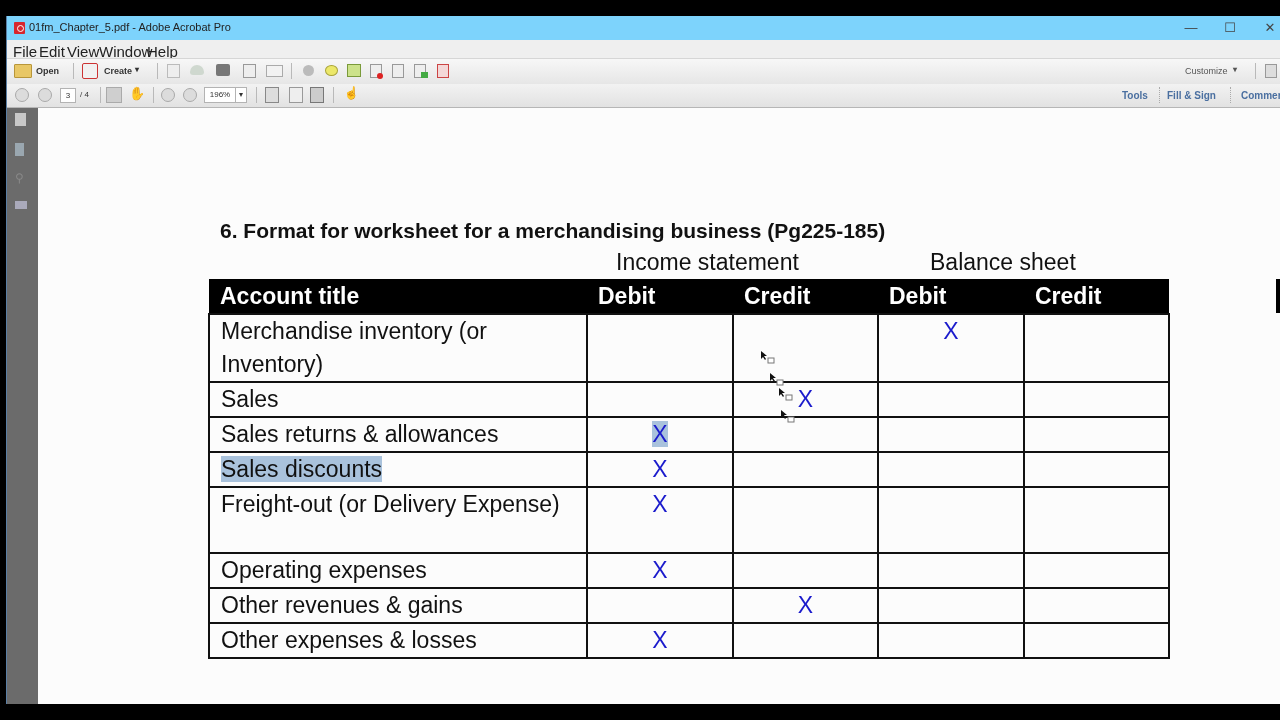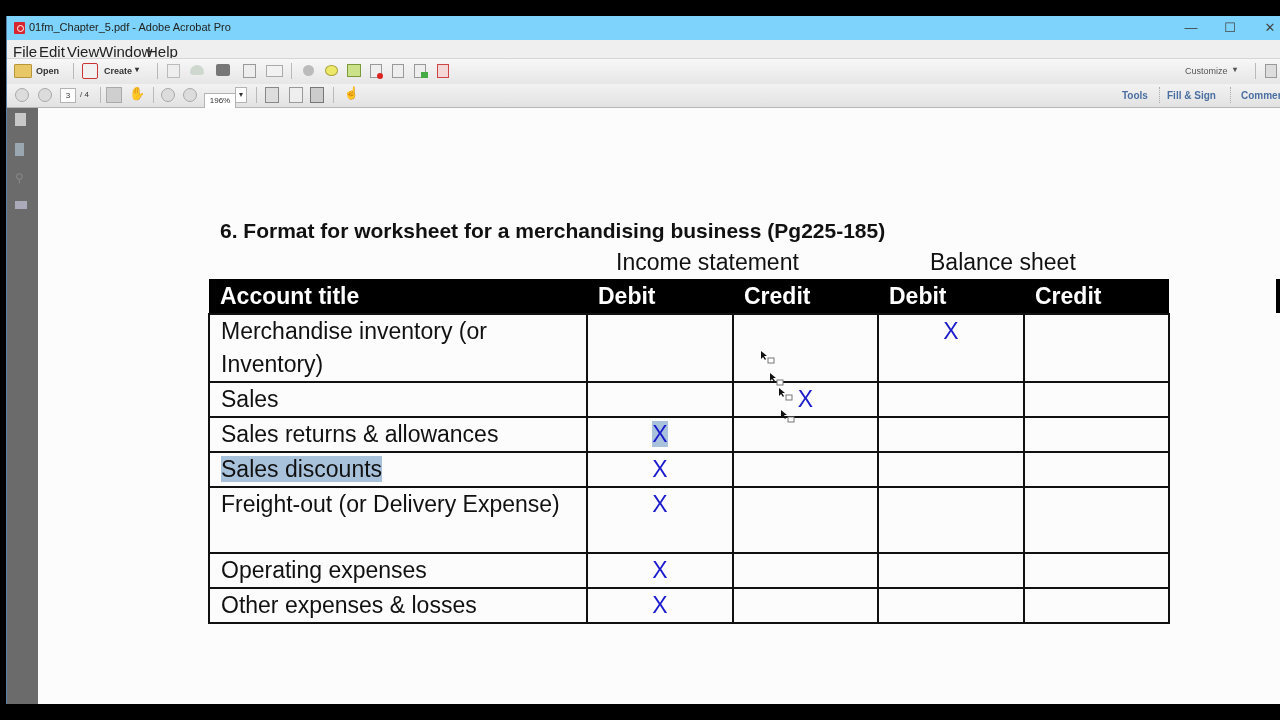--- a/index.html
+++ b/index.html
@@ -91,21 +91,21 @@
     <span class="ico round" style="left:8px;top:4px;"></span>
     <span class="ico round" style="left:31px;top:4px;"></span>
     <span class="input-box" style="left:53px;top:4px;width:14px;height:13px;line-height:13px;">3</span>
     <span class="tb" style="left:73px;top:6px;font-weight:normal;font-size:8px;">/ 4</span>
     <span class="sep" style="left:93px;top:3px;"></span>
     <span class="ico" style="left:99px;top:3px;background:#cfcfcf;border:1px solid #aaa;"></span>
     <span class="ico" style="left:122px;top:3px;font-size:13px;line-height:14px;color:#666;">✋</span>
     <span class="sep" style="left:146px;top:3px;"></span>
     <span class="ico round" style="left:154px;top:4px;"></span>
     <span class="ico round" style="left:176px;top:4px;"></span>
-    <span class="input-box" style="left:197px;top:9px;width:30px;height:14px;line-height:14px;">196%</span>
+    <span class="input-box" style="left:197px;top:3px;width:30px;height:14px;line-height:14px;">196%</span>
     <span class="input-box" style="left:228px;top:3px;width:10px;height:14px;line-height:14px;">▾</span>
     <span class="sep" style="left:249px;top:3px;"></span>
     <span class="ico" style="left:258px;top:3px;background:#ddd;border:1px solid #888;width:12px;height:14px;"></span>
     <span class="ico" style="left:282px;top:3px;background:#eee;border:1px solid #999;width:12px;height:14px;"></span>
     <span class="ico" style="left:303px;top:3px;background:#ccc;border:1px solid #777;width:12px;height:14px;"></span>
     <span class="sep" style="left:326px;top:3px;"></span>
     <span class="ico" style="left:337px;top:2px;font-size:12px;line-height:14px;color:#777;">☝</span>
   </div>
 
   <span class="tablink" style="left:1115px;text-align:right;">Tools</span>
@@ -180,20 +180,27 @@
           <td class="mark"></td>
         </tr>
         <tr style="height:34px;">
           <td>Operating expenses</td>
           <td class="mark">X</td>
           <td class="mark"></td>
           <td class="mark"></td>
           <td class="mark"></td>
         </tr>
         <tr style="height:34px;">
+          <td>Other revenues &amp; gains</td>
+          <td class="mark"></td>
+          <td class="mark">X</td>
+          <td class="mark"></td>
+          <td class="mark"></td>
+        </tr>
+        <tr style="height:34px;">
           <td>Other expenses &amp; losses</td>
           <td class="mark">X</td>
           <td class="mark"></td>
           <td class="mark"></td>
           <td class="mark"></td>
         </tr>
       </tbody>
     </table>
 
     <svg class="cursor" style="left:723px;top:243px;" viewBox="0 0 14 14">

